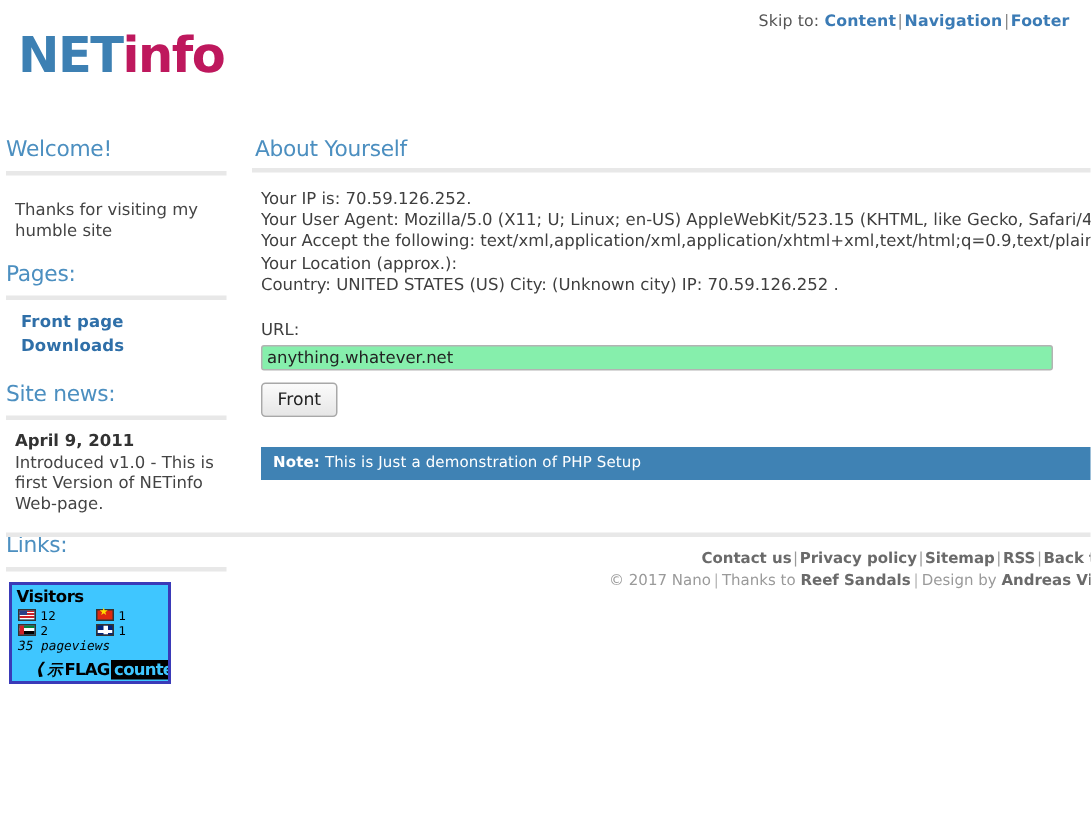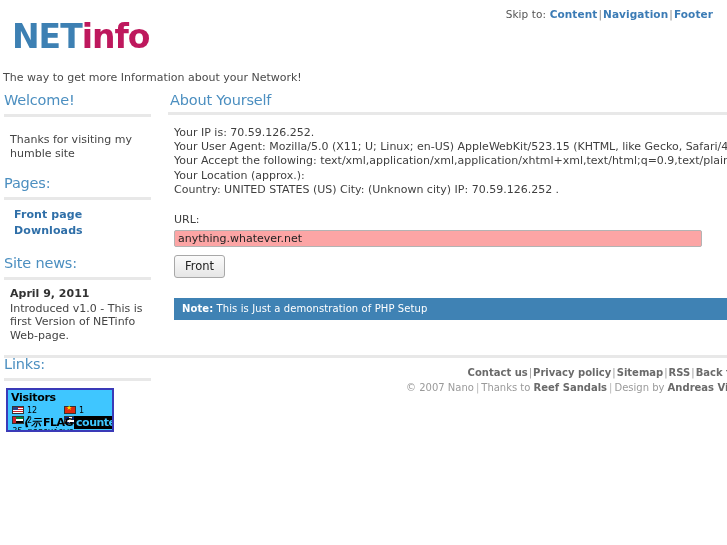--- a/index.html
+++ b/index.html
@@ -120,21 +120,21 @@
     font-size: 11px;
     display: block;
     margin-bottom: 1px;
   }
   .news .body { color: #444444; font-size: 11px; }
 
   
   #flagcounter {
     margin: 4px 0 0 2px;
     width: 108px;
-    height: 44px;
+    height: 68px;
     background: #3fc6ff;
     border: 2px solid #3a3ab8;
     box-sizing: border-box;
     position: relative;
     font-family: "DejaVu Sans", "Liberation Sans", sans-serif;
     overflow: hidden;
   }
   #flagcounter .fc-title {
     position: absolute;
     left: 3px; top: 1px;
@@ -228,21 +228,21 @@
     display: block;
     margin-left: 6px;
     width: 528px;
     height: 17px;
     padding: 1px 3px;
     font-family: "DejaVu Sans", "Liberation Sans", sans-serif;
     font-size: 11px;
     color: #222222;
     border: 1px solid #b3b3b3;
     border-radius: 2px;
-    background: #fca5a5;
+    background: #86efac;
     box-sizing: border-box;
     outline: none;
   }
   #submit-btn {
     margin: 8px 0 0 6px;
     font-family: "DejaVu Sans", "Liberation Sans", sans-serif;
     font-size: 11.5px;
     color: #222222;
     padding: 3px 10px 4px 10px;
     border: 1px solid #a8a8a8;
@@ -303,21 +303,20 @@
 
   <div class="skip">
     <span class="lbl">Skip to:</span>
     <a href="#">Content</a><span class="sep">|</span><a href="#">Navigation</a><span class="sep">|</span><a href="#">Footer</a>
   </div>
 
   <div id="logo">
     <span class="net">NET</span><span class="info">info</span>
   </div>
 
-  <div id="tagline">The way to get more Information about your Network!</div>
 
   <div id="sidebar">
 
     <h2 class="side-h">Welcome!</h2>
     <div class="rule"></div>
     <div class="side-text">Thanks for visiting my humble site</div>
 
     <h2 class="side-h">Pages:</h2>
     <div class="rule"></div>
     <div class="side-links">
@@ -377,17 +376,17 @@
       <span>This is Just a demonstration of PHP Setup</span>
     </div>
   </div>
 
   <div id="footer-rule"></div>
   <div id="footer">
     <div class="f-line1">
       <a href="#">Contact us</a><span class="sep">|</span><a href="#">Privacy policy</a><span class="sep">|</span><a href="#">Sitemap</a><span class="sep">|</span><a href="#">RSS</a><span class="sep">|</span><a href="#">Back to top</a>
     </div>
     <div class="f-line2">
-      <span>© 2007 Nano</span><span class="sep">|</span><span>Thanks to</span> <span class="strong">Reef Sandals</span><span class="sep">|</span><span>Design by</span> <span class="strong">Andreas Viklund</span>
+      <span>© 2017 Nano</span><span class="sep">|</span><span>Thanks to</span> <span class="strong">Reef Sandals</span><span class="sep">|</span><span>Design by</span> <span class="strong">Andreas Viklund</span>
     </div>
   </div>
 
 </div>
 
 </body></html>

